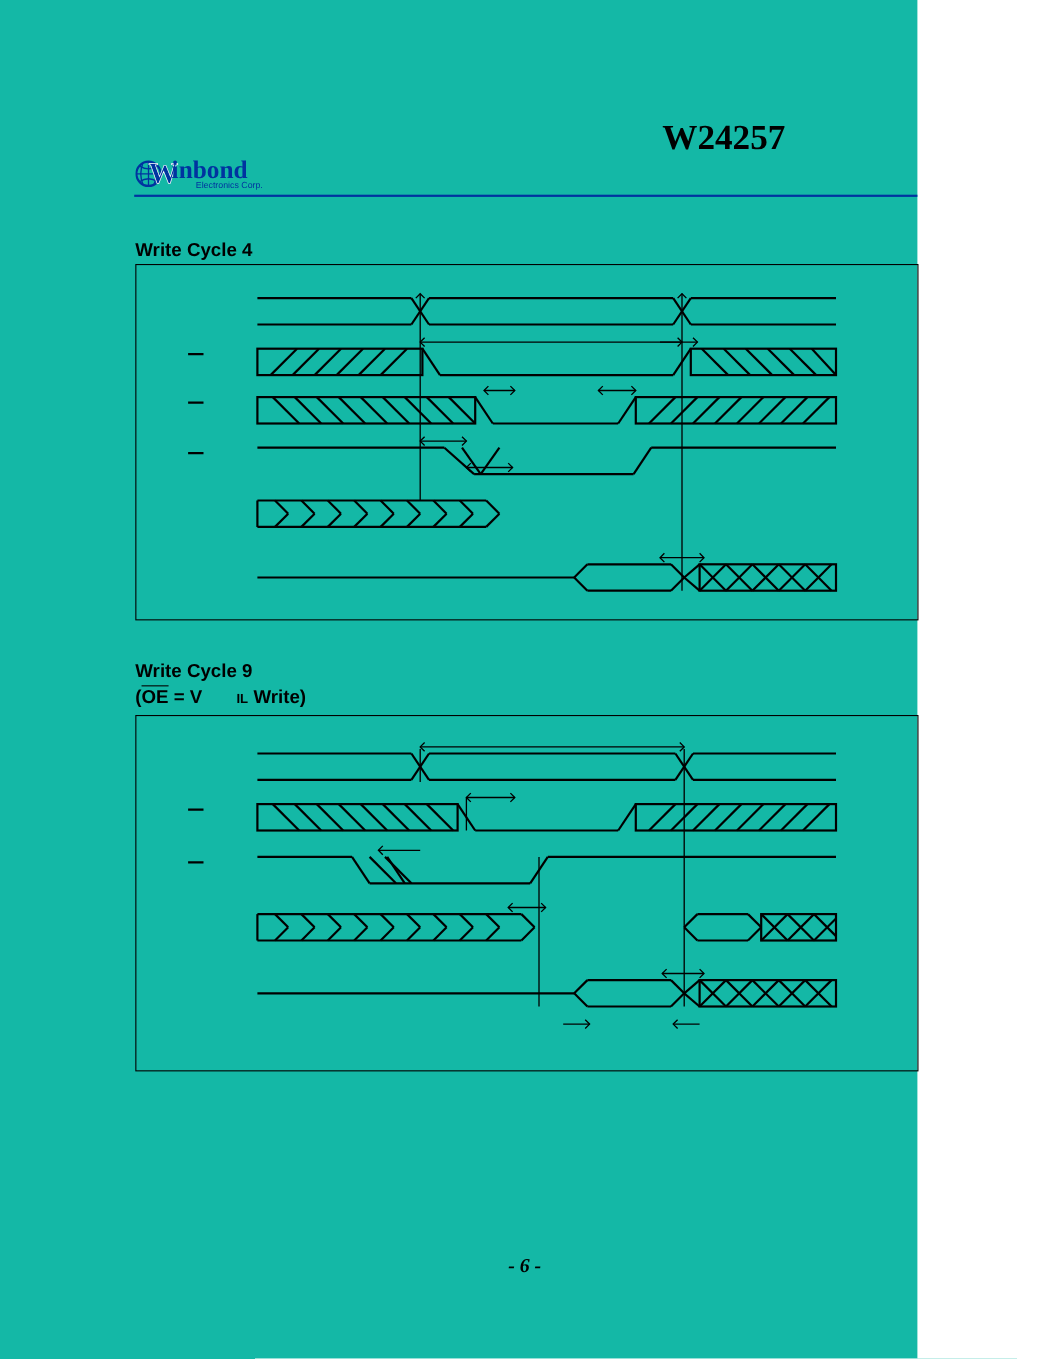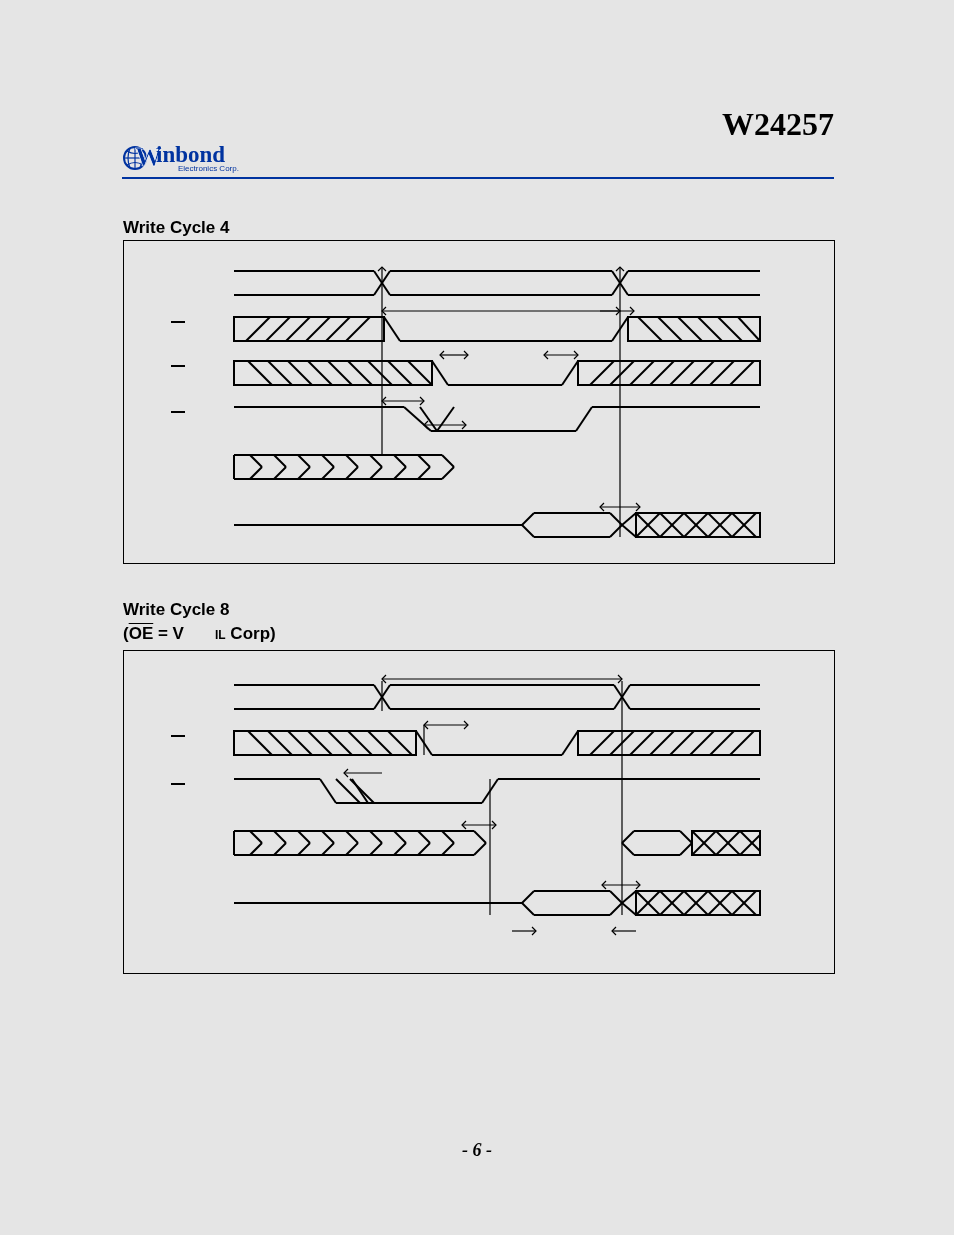--- a/index.html
+++ b/index.html
@@ -3,24 +3,24 @@
 <meta charset="utf-8">
 <style>
   html, body {
     margin: 0;
     padding: 0;
     background: #fff;
     font-family: Arial, Helvetica, sans-serif;
     color: #000;
   }
   .page {
-    width: 954px;
+    width: 834px;
     height: 1235px;
     position: relative;
-    background: #e5e5e5;
+    background: #14b8a6;
   }
   .part-number {
     position: absolute;
     top: 106px;
     right: 120px;
     font-family: "Times New Roman", Times, serif;
     font-weight: bold;
     font-size: 32px;
   }
   .logo-area {
@@ -235,24 +235,24 @@
           <path d="M 338 180 L 342 184 L 338 188"></path>
 
           <line x1="476" y1="266" x2="516" y2="266"></line>
           <path d="M 480 262 L 476 266 L 480 270"></path>
           <path d="M 512 262 L 516 266 L 512 270"></path>
         </g>
       </g>
     </svg>
   </div>
 
-  <div class="section-title" style="left:123px; top:600px;">Write Cycle 8</div>
+  <div class="section-title" style="left:123px; top:600px;">Write Cycle 9</div>
 
   <div class="section-title" style="left:123px; top:624px; font-weight:bold; font-size:17px;">
-    <span>(</span><span style="text-decoration: overline;">OE</span><span> = V</span><span style="font-size:12px;padding-left:31px;">IL</span><span> Corp)</span>
+    <span>(</span><span style="text-decoration: overline;">OE</span><span> = V</span><span style="font-size:12px;padding-left:31px;">IL</span><span> Write)</span>
   </div>
 
   <div class="diagram-box" style="left:123px; top:650px; width:710px; height:322px;">
     <svg width="710" height="322" viewBox="0 0 710 322">
       <g stroke="#000" stroke-width="2" fill="none">
 
         <line x1="47" y1="85" x2="61" y2="85"></line>
         <line x1="47" y1="133" x2="61" y2="133"></line>
 
         <line x1="110" y1="34" x2="250" y2="34"></line>

